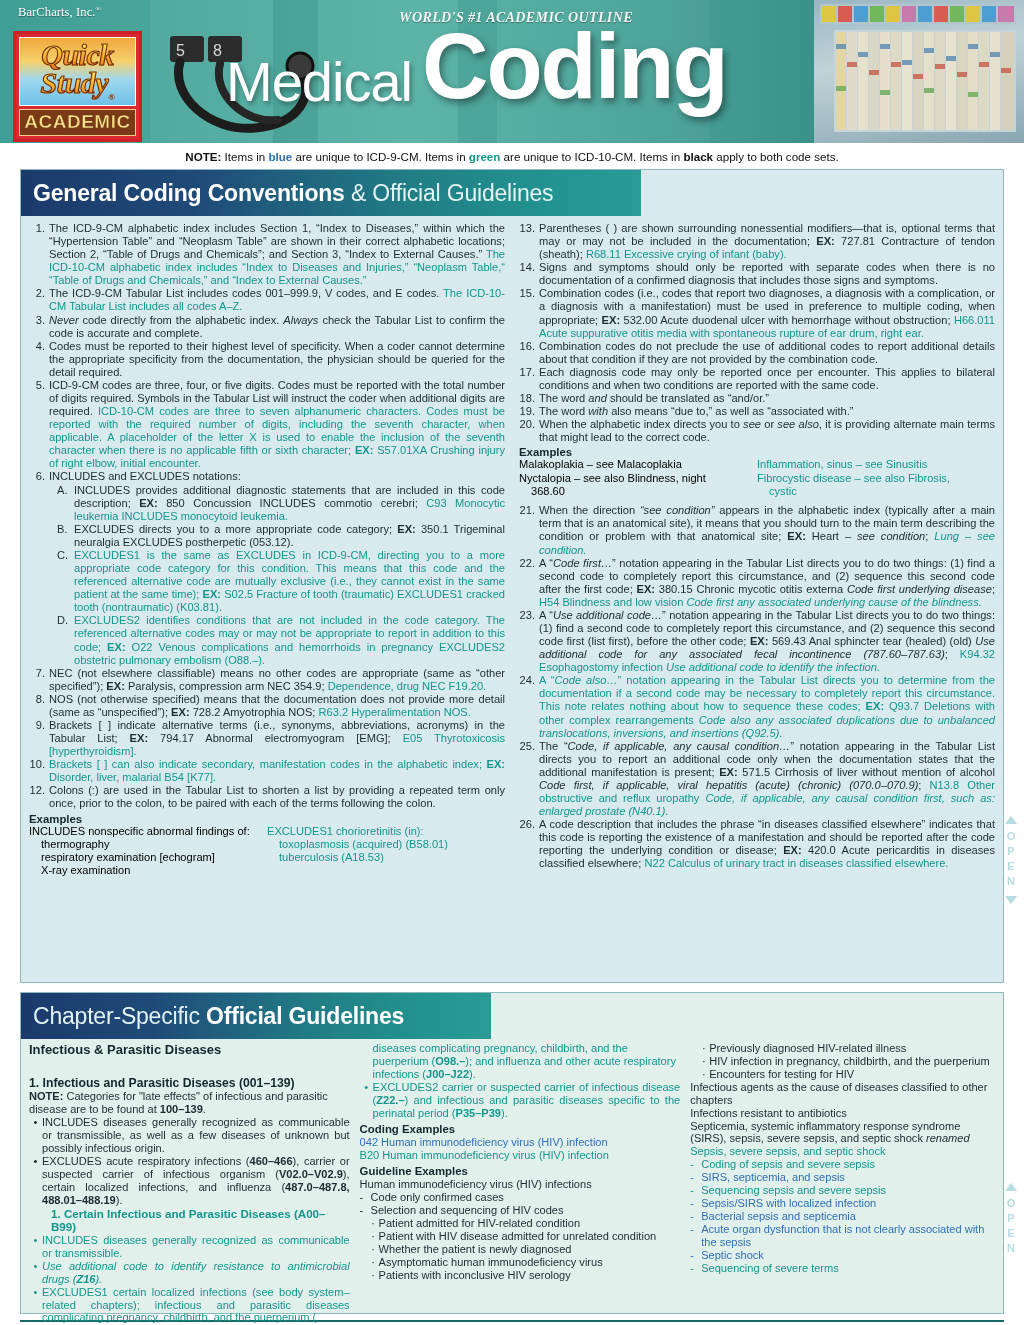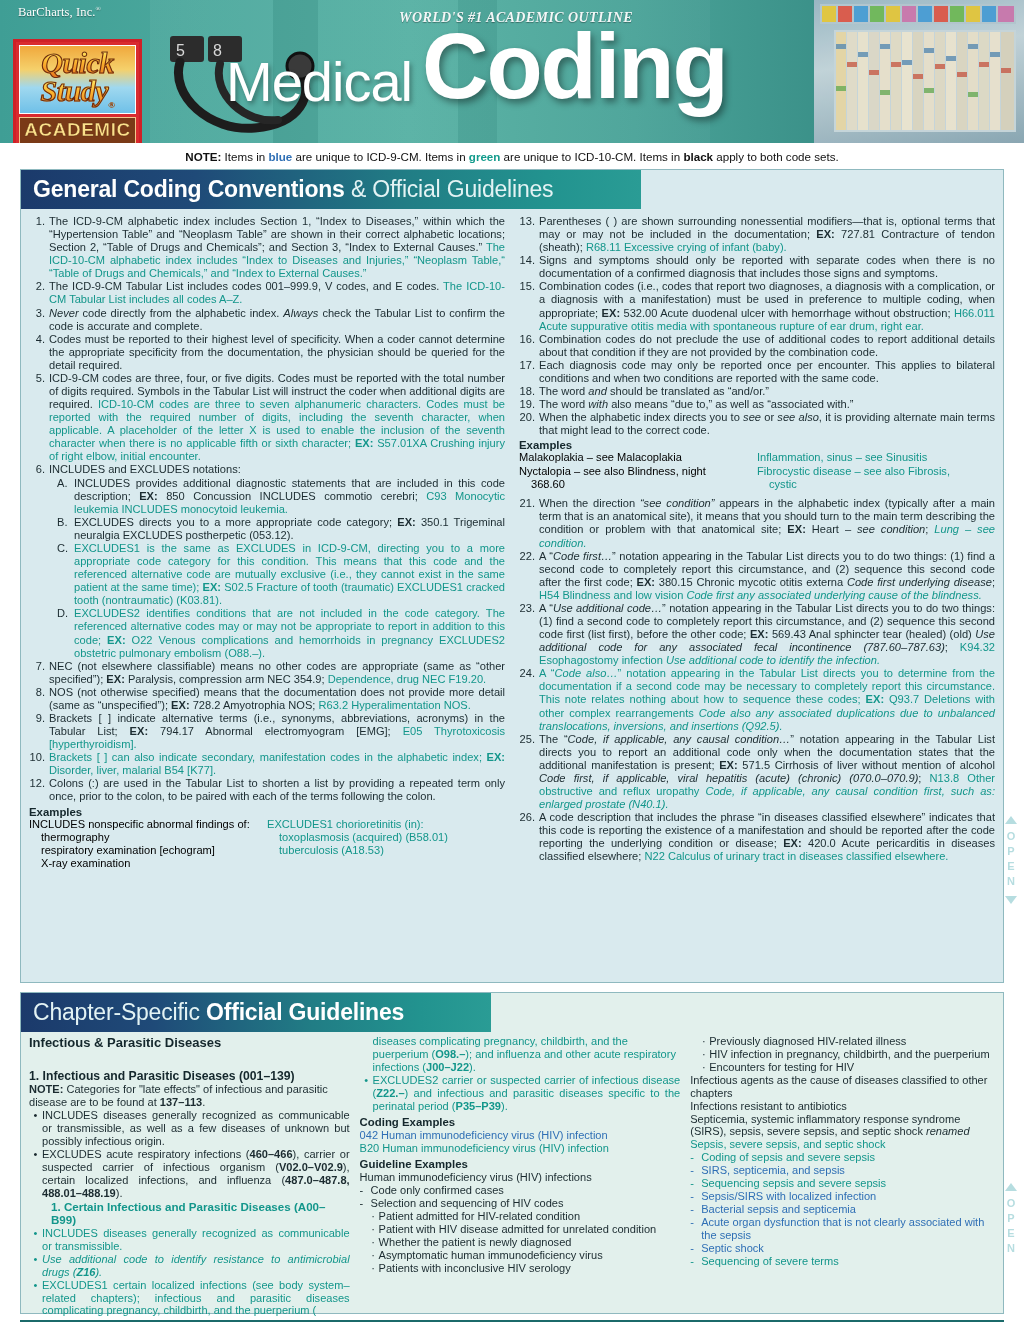--- a/index.html
+++ b/index.html
@@ -67,21 +67,21 @@
   
   .logo-block { position: absolute; left: 13px; top: 5px; width: 132px; z-index: 8; }
   .logo-barcharts {
     font-family: "Liberation Serif", serif;
     font-size: 12.5px; color: #ffffff; letter-spacing: .1px;
     text-shadow: 0 1px 1px rgba(0,0,0,.4);
     padding-left: 5px;
   }
   .logo-sup { font-size: 7px; vertical-align: super; }
   .logo-box {
-    margin-top: 19px; border: 3px solid #cf2027; background: #d92b2f;
+    margin-top: 11px; border: 3px solid #cf2027; background: #d92b2f;
     padding: 3px; width: 129px;
   }
   .logo-inner {
     background: linear-gradient(180deg, #f0a83c 0%, #f5d06b 35%, #9fd8ef 62%, #6fc0e8 100%);
     border: 1px solid #fff; padding: 3px 2px 4px;
     text-align: center;
   }
   .qs-word {
     font-family: "Liberation Serif", serif;
     font-weight: bold; font-style: italic;
@@ -116,21 +116,21 @@
     position: relative;
     margin: 0 20px 0 20px;
     background: #d9eaee;
     border: 1px solid #8fb9bf;
     padding: 0;
   }
   .panel.general { height: 814px; }
   .panel.chapter { margin-top: 9px; height: 322px; background:#e2f0ec; }
 
   .bar {
-    height: 39px;
+    height: 46px;
     background: linear-gradient(90deg, #1b3a6b 0%, #1f4a78 28%, #217d85 62%, #22938f 85%, #2a9c95 100%);
     display: flex; align-items: center;
     padding-left: 12px;
     width: 620px;
   }
   .bar.chapter-bar { width: 470px; }
   .bar-title { font-size: 23px; color: #fff; line-height: 1; letter-spacing: -.2px; }
   .bar-title .bold { font-weight: bold; }
   .bar-title .light { font-weight: normal; color: #e3f3f4; }
 
@@ -473,21 +473,21 @@
   <div class="panel chapter">
     <div class="bar chapter-bar">
       <div class="bar-title"><span class="light">Chapter-Specific</span><span class="bold"> Official Guidelines</span></div>
     </div>
 
     <div class="ch-cols">
 
       <div class="ch-col">
         <div class="ch-h1">Infectious &amp; Parasitic Diseases</div>
         <div class="ch-h2">1. Infectious and Parasitic Diseases (001–139)</div>
-        <div><b>NOTE:</b><span> Categories for "late effects" of infectious and parasitic disease are to be found at </span><b>137–113</b><span>.</span></div>
+        <div><b>NOTE:</b><span> Categories for "late effects" of infectious and parasitic disease are to be found at </span><b>100–139</b><span>.</span></div>
         <div class="bul">
             <span class="dot">•</span>
             <span class="txt">INCLUDES diseases generally recognized as communicable or transmissible, as well as a few diseases of unknown but possibly infectious origin.</span>
           </div>
         <div class="bul">
             <span class="dot">•</span>
             <span class="txt"><span>EXCLUDES acute respiratory infections (</span><b>460–466</b><span>), carrier or suspected carrier of infectious organism (</span><b>V02.0–V02.9</b><span>), certain localized infections, and influenza (</span><b>487.0–487.8, 488.01–488.19</b><span>).</span></span>
           </div>
         <div class="ch-h3 indent2">1. Certain Infectious and Parasitic Diseases (A00–B99)</div>
         <div class="bul g">

